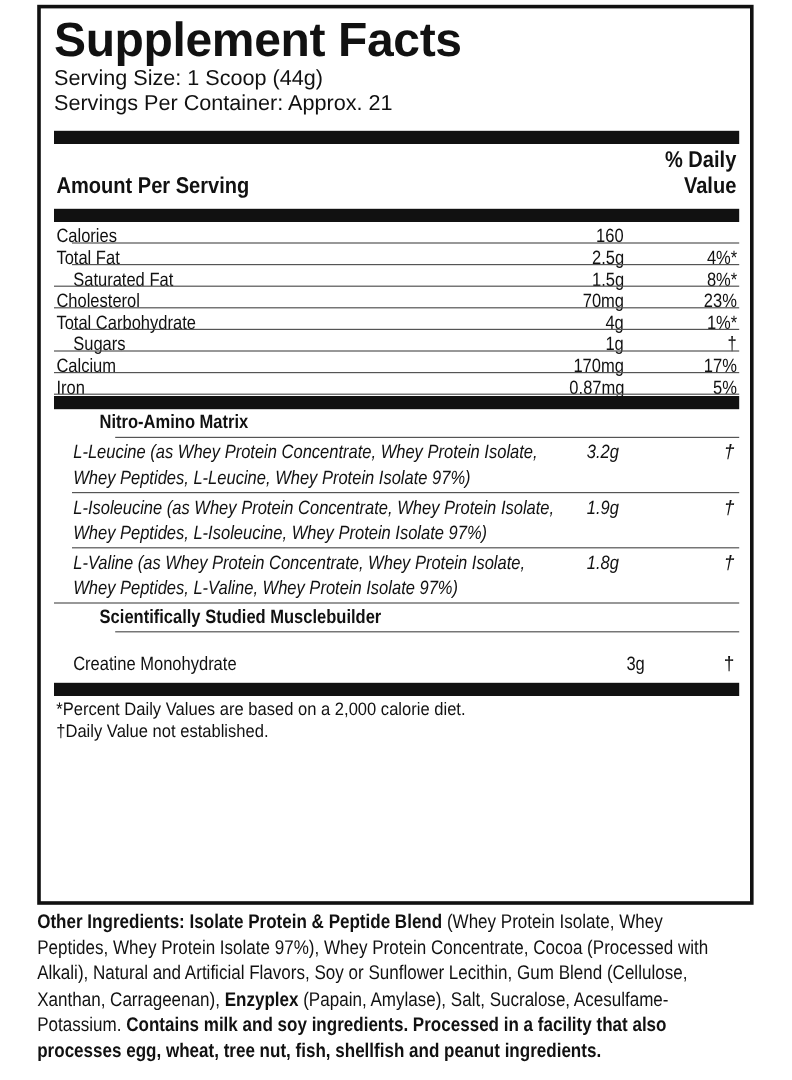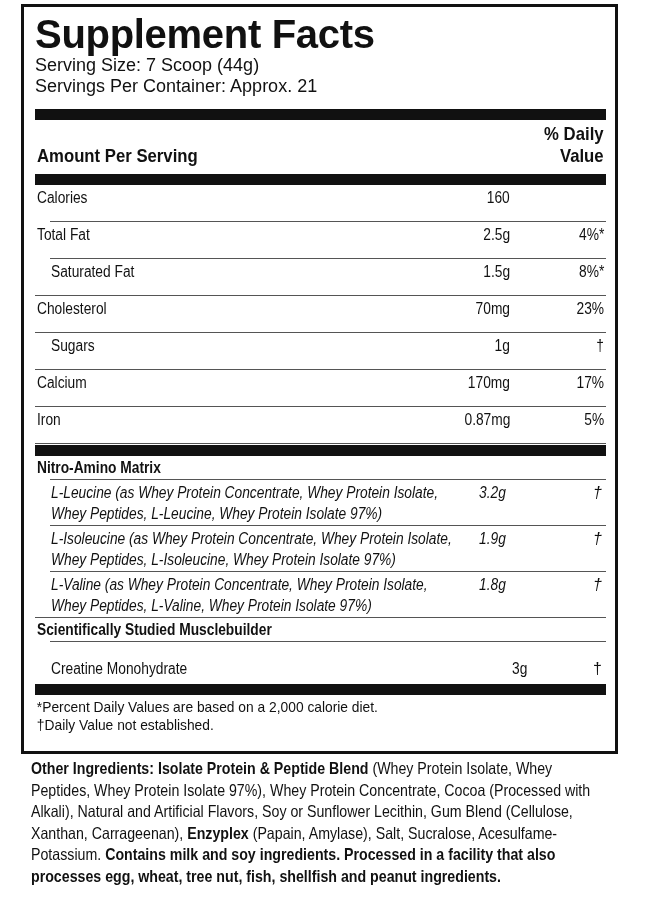--- a/index.html
+++ b/index.html
@@ -1,38 +1,38 @@
 <!DOCTYPE html>
 <html><head>
 <meta charset="utf-8">
 <style>
   html, body { margin: 0; padding: 0; background: #ffffff; }
   body { width: 660px; height: 900px; position: relative; overflow: hidden;
          font-family: "Liberation Sans", "DejaVu Sans", sans-serif; color: #111; }
-  .box { position: absolute; left: 21px; top: 4px; width: 591px; height: 744px;
+  .box { position: absolute; left: 31px; top: 4px; width: 591px; height: 744px;
          border: 3px solid #111; }
   .inner { position: absolute; left: 11px; top: 0; width: 571px; }
   .title { font-size: 40px; font-weight: bold; letter-spacing: -0.3px; margin-top: 6px; line-height: 42px; }
   .serving { font-size: 18px; line-height: 21px; }
   .bar { background: #111; height: 11px; width: 571px; }
   .bar.b1 { margin-top: 12px; }
   .hdr { position: relative; height: 54px; }
   .hdr .amt { position: absolute; left: 2px; bottom: 7px; font-size: 19px; font-weight: bold;
               transform: scaleX(0.88); transform-origin: left bottom; }
   .hdr .dv { position: absolute; right: 2px; bottom: 7px; font-size: 19px; font-weight: bold;
              text-align: right; line-height: 22px; transform: scaleX(0.88); transform-origin: right bottom; }
-  .row { position: relative; height: 37px; font-size: 16px; line-height: 26px; }
+  .row { position: relative; height: 18px; font-size: 16px; line-height: 26px; }
   .row .lbl { position: absolute; left: 2px; transform: scaleX(0.86); transform-origin: left center; white-space: nowrap; }
   .row.indent .lbl { left: 16px; }
   .row .amt { position: absolute; right: 96px; transform: scaleX(0.86); transform-origin: right center; }
   .row .pct { position: absolute; right: 2px; transform: scaleX(0.86); transform-origin: right center; }
   .rule { position: absolute; bottom: 0; height: 1.5px; background: #555; left: 0; right: 0; }
   .row.indent .rule, .rule.ind { left: 15px; }
   .bar.b3 { margin-top: 1px; }
-  .section { position: relative; height: 24px; font-size: 16px; font-weight: bold; line-height: 24px; }
+  .section { position: relative; height: 24px; font-size: 16px; font-weight: bold; line-height: 24px; margin-left: 36px; }
   .section .lbl { position: absolute; left: 2px; transform: scaleX(0.86); transform-origin: left center; white-space: nowrap; }
   .arow { position: relative; height: 46px; font-size: 16px; line-height: 21px; font-style: italic; }
   .arow .lbl { position: absolute; left: 16px; top: 2px; width: 500px; transform: scaleX(0.86); transform-origin: left top; }
   .arow .amt { position: absolute; left: 444px; top: 2px; transform: scaleX(0.86); transform-origin: left top; }
   .arow .pct { position: absolute; right: 4px; top: 2px; }
   .crow { position: relative; height: 26px; font-size: 16px; line-height: 26px; margin-top: 14px; }
   .crow .lbl { position: absolute; left: 16px; transform: scaleX(0.86); transform-origin: left center; white-space: nowrap; }
   .crow .amt { position: absolute; left: 477px; transform: scaleX(0.86); transform-origin: left center; }
   .crow .pct { position: absolute; right: 4px; }
   .bar.b4 { margin-top: 2px; }
@@ -40,21 +40,21 @@
   .other { position: absolute; left: 31px; top: 758px; width: 660px; font-size: 16.5px; line-height: 21.6px;
            transform: scaleX(0.86); transform-origin: left top; }
   .other b { font-weight: bold; }
 </style>
 </head>
 <body>
 
 <div class="box">
   <div class="inner">
     <div class="title">Supplement Facts</div>
-    <div class="serving">Serving Size: 7 Scoop (44g)</div>
+    <div class="serving">Serving Size: 1 Scoop (44g)</div>
     <div class="serving">Servings Per Container: Approx. 21</div>
     <div class="bar b1"></div>
 
     <div class="hdr">
       <span class="amt">Amount Per Serving</span>
       <div class="dv">
         <div>% Daily</div>
         <div>Value</div>
       </div>
     </div>
@@ -76,20 +76,26 @@
       <span class="lbl">Saturated Fat</span>
       <span class="amt">1.5g</span>
       <span class="pct">8%*</span>
       <div class="rule" style="left:0"></div>
     </div>
     <div class="row">
       <span class="lbl">Cholesterol</span>
       <span class="amt">70mg</span>
       <span class="pct">23%</span>
       <div class="rule"></div>
+    </div>
+    <div class="row">
+      <span class="lbl">Total Carbohydrate</span>
+      <span class="amt">4g</span>
+      <span class="pct">1%*</span>
+      <div class="rule ind"></div>
     </div>
     <div class="row indent">
       <span class="lbl">Sugars</span>
       <span class="amt">1g</span>
       <span class="pct">†</span>
       <div class="rule" style="left:0"></div>
     </div>
     <div class="row">
       <span class="lbl">Calcium</span>
       <span class="amt">170mg</span>

